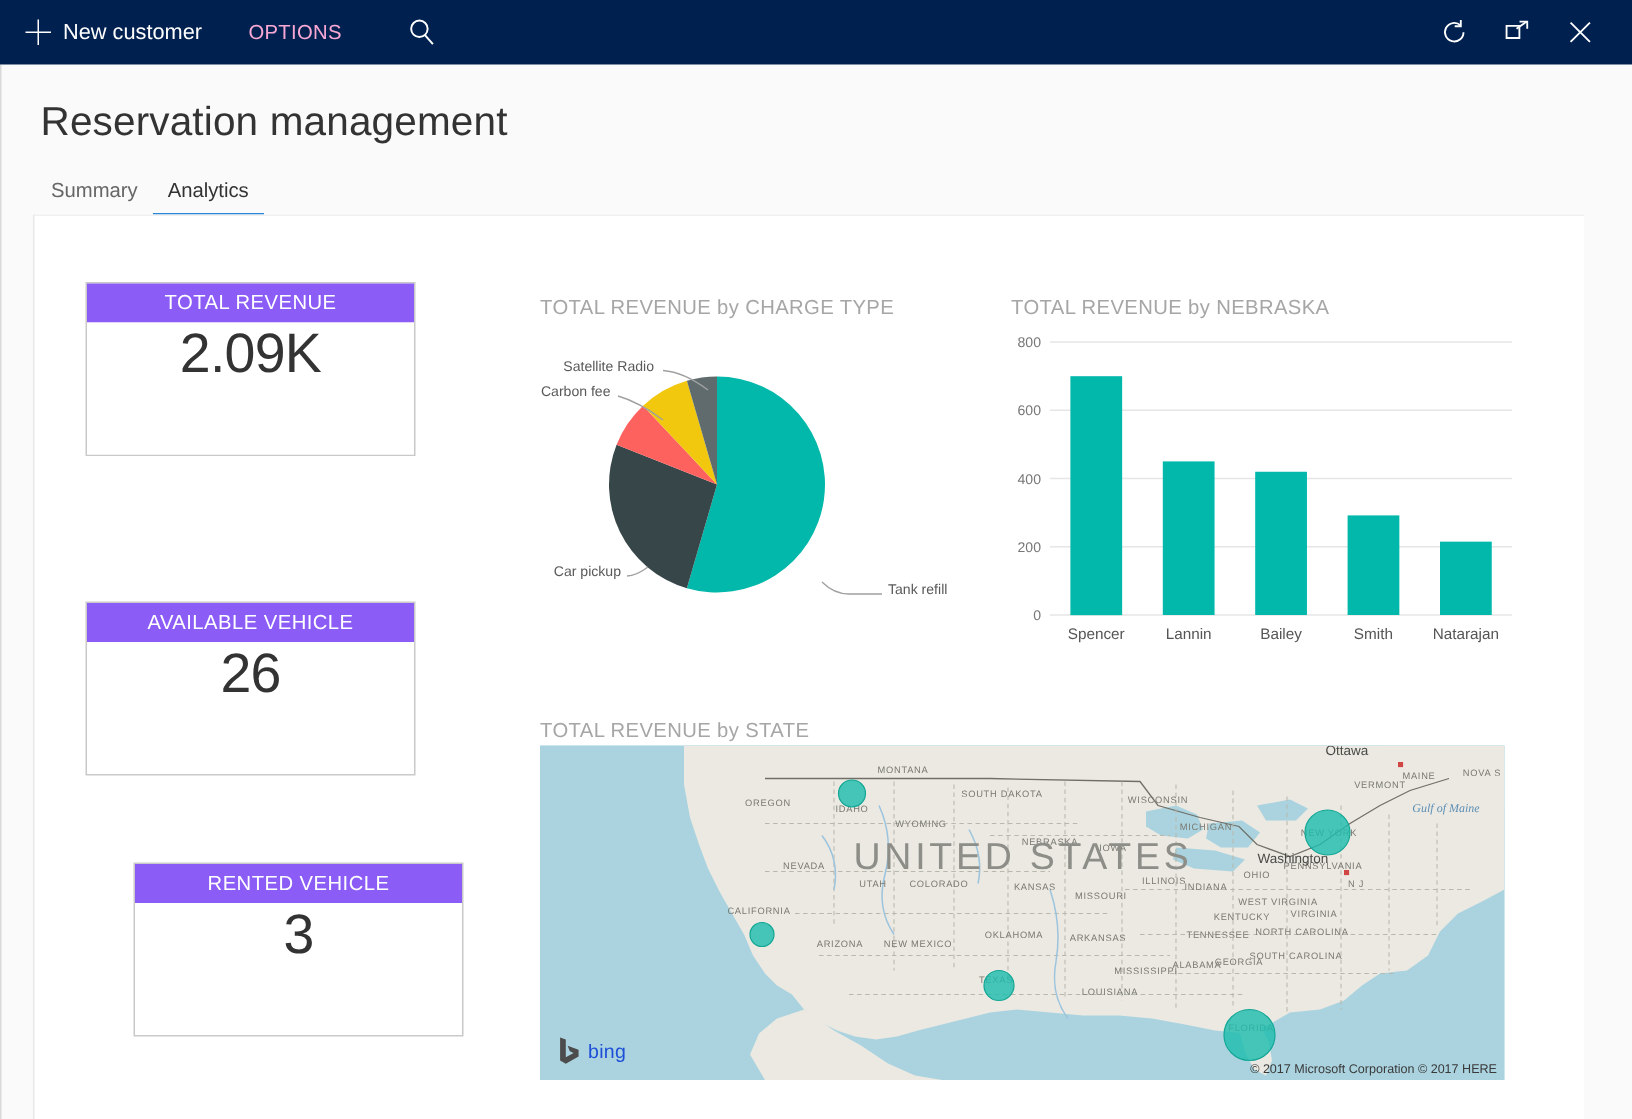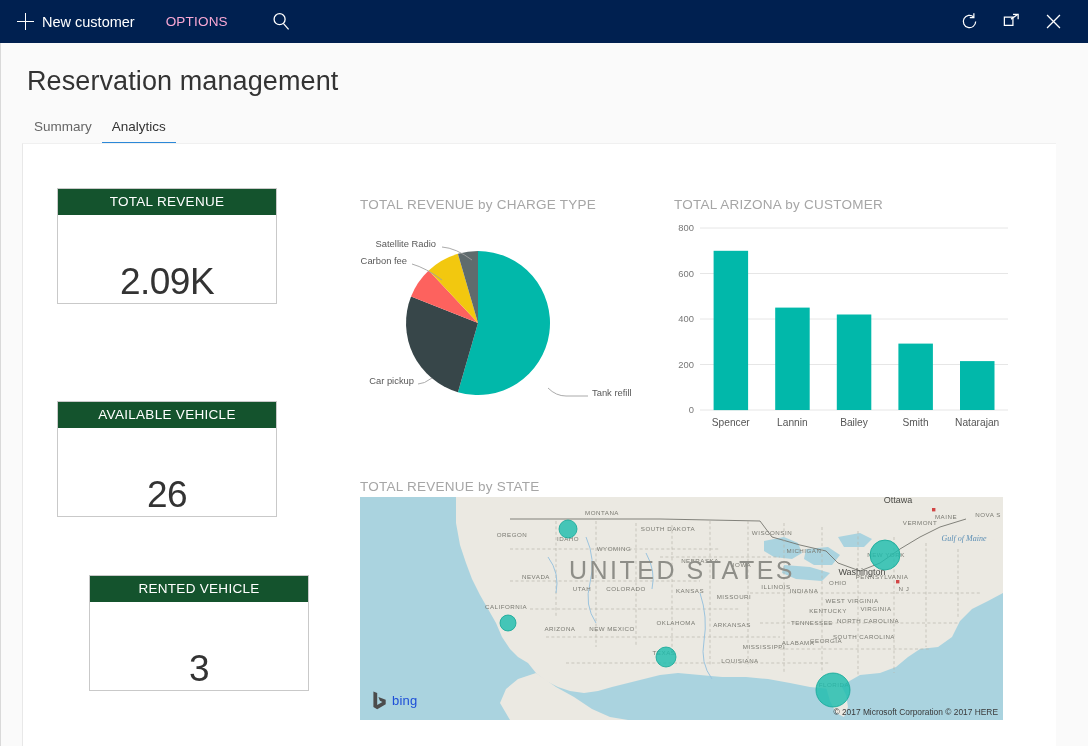--- a/index.html
+++ b/index.html
@@ -82,27 +82,27 @@
     width: 1088px; height: 703px; background: #fafafa;
     border-left: 1px solid #d9d9d9;
   }
 
   
   .kpi {
     position: absolute; width: 220px;
     border: 1px solid #c9c9c9; background: #ffffff;
   }
   .kpi-head {
-    background: #14532d; color: #ffffff;
+    background: #8b5cf6; color: #ffffff;
     font-size: 13.5px; text-align: center;
     padding: 5px 0 6px 0; letter-spacing: .3px;
   }
   .kpi-body {
     height: 88px; display: flex;
-    align-items: flex-end; justify-content: center;
+    align-items: flex-start; justify-content: center;
     background: #ffffff;
   }
   .kpi-value { font-size: 37px; color: #333333; font-weight: 400; letter-spacing: -.5px; }
   #kpi-revenue { left: 57px; top: 188px; }
   #kpi-available { left: 57px; top: 401px; }
   #kpi-rented { left: 57px; top: 575px; margin-left: 32px; }
 
   
   .viz-title {
     position: absolute; font-size: 13.5px;
@@ -247,21 +247,21 @@
       <text x="232" y="178" class="lead-label" text-anchor="start">Tank refill</text>
       <path d="M 72 160 Q 64 166 58 166" class="lead-line"></path>
       <text x="54" y="166" class="lead-label" text-anchor="end">Car pickup</text>
       <path d="M 82 62 Q 66 50 52 46" class="lead-line"></path>
       <text x="47" y="46" class="lead-label" text-anchor="end">Carbon fee</text>
       <path d="M 112 42 Q 96 30 82 29" class="lead-line"></path>
       <text x="76" y="29" class="lead-label" text-anchor="end">Satellite Radio</text>
     </svg>
 </div>
 
-<div class="viz-title" style="left:674px; top:197px;">TOTAL ARIZONA by CUSTOMER</div>
+<div class="viz-title" style="left:674px; top:197px;">TOTAL REVENUE by NEBRASKA</div>
 <div id="bar-wrap">
   <svg id="bar-svg" width="340" height="220">
       <line x1="28" y1="196" x2="336" y2="196" class="bar-grid"></line>
       <text x="22" y="199.4" class="bar-gridlabel" text-anchor="end">0</text>
       <line x1="28" y1="150.5" x2="336" y2="150.5" class="bar-grid"></line>
       <text x="22" y="153.9" class="bar-gridlabel" text-anchor="end">200</text>
       <line x1="28" y1="105" x2="336" y2="105" class="bar-grid"></line>
       <text x="22" y="108.4" class="bar-gridlabel" text-anchor="end">400</text>
       <line x1="28" y1="59.5" x2="336" y2="59.5" class="bar-grid"></line>
       <text x="22" y="62.9" class="bar-gridlabel" text-anchor="end">600</text>

